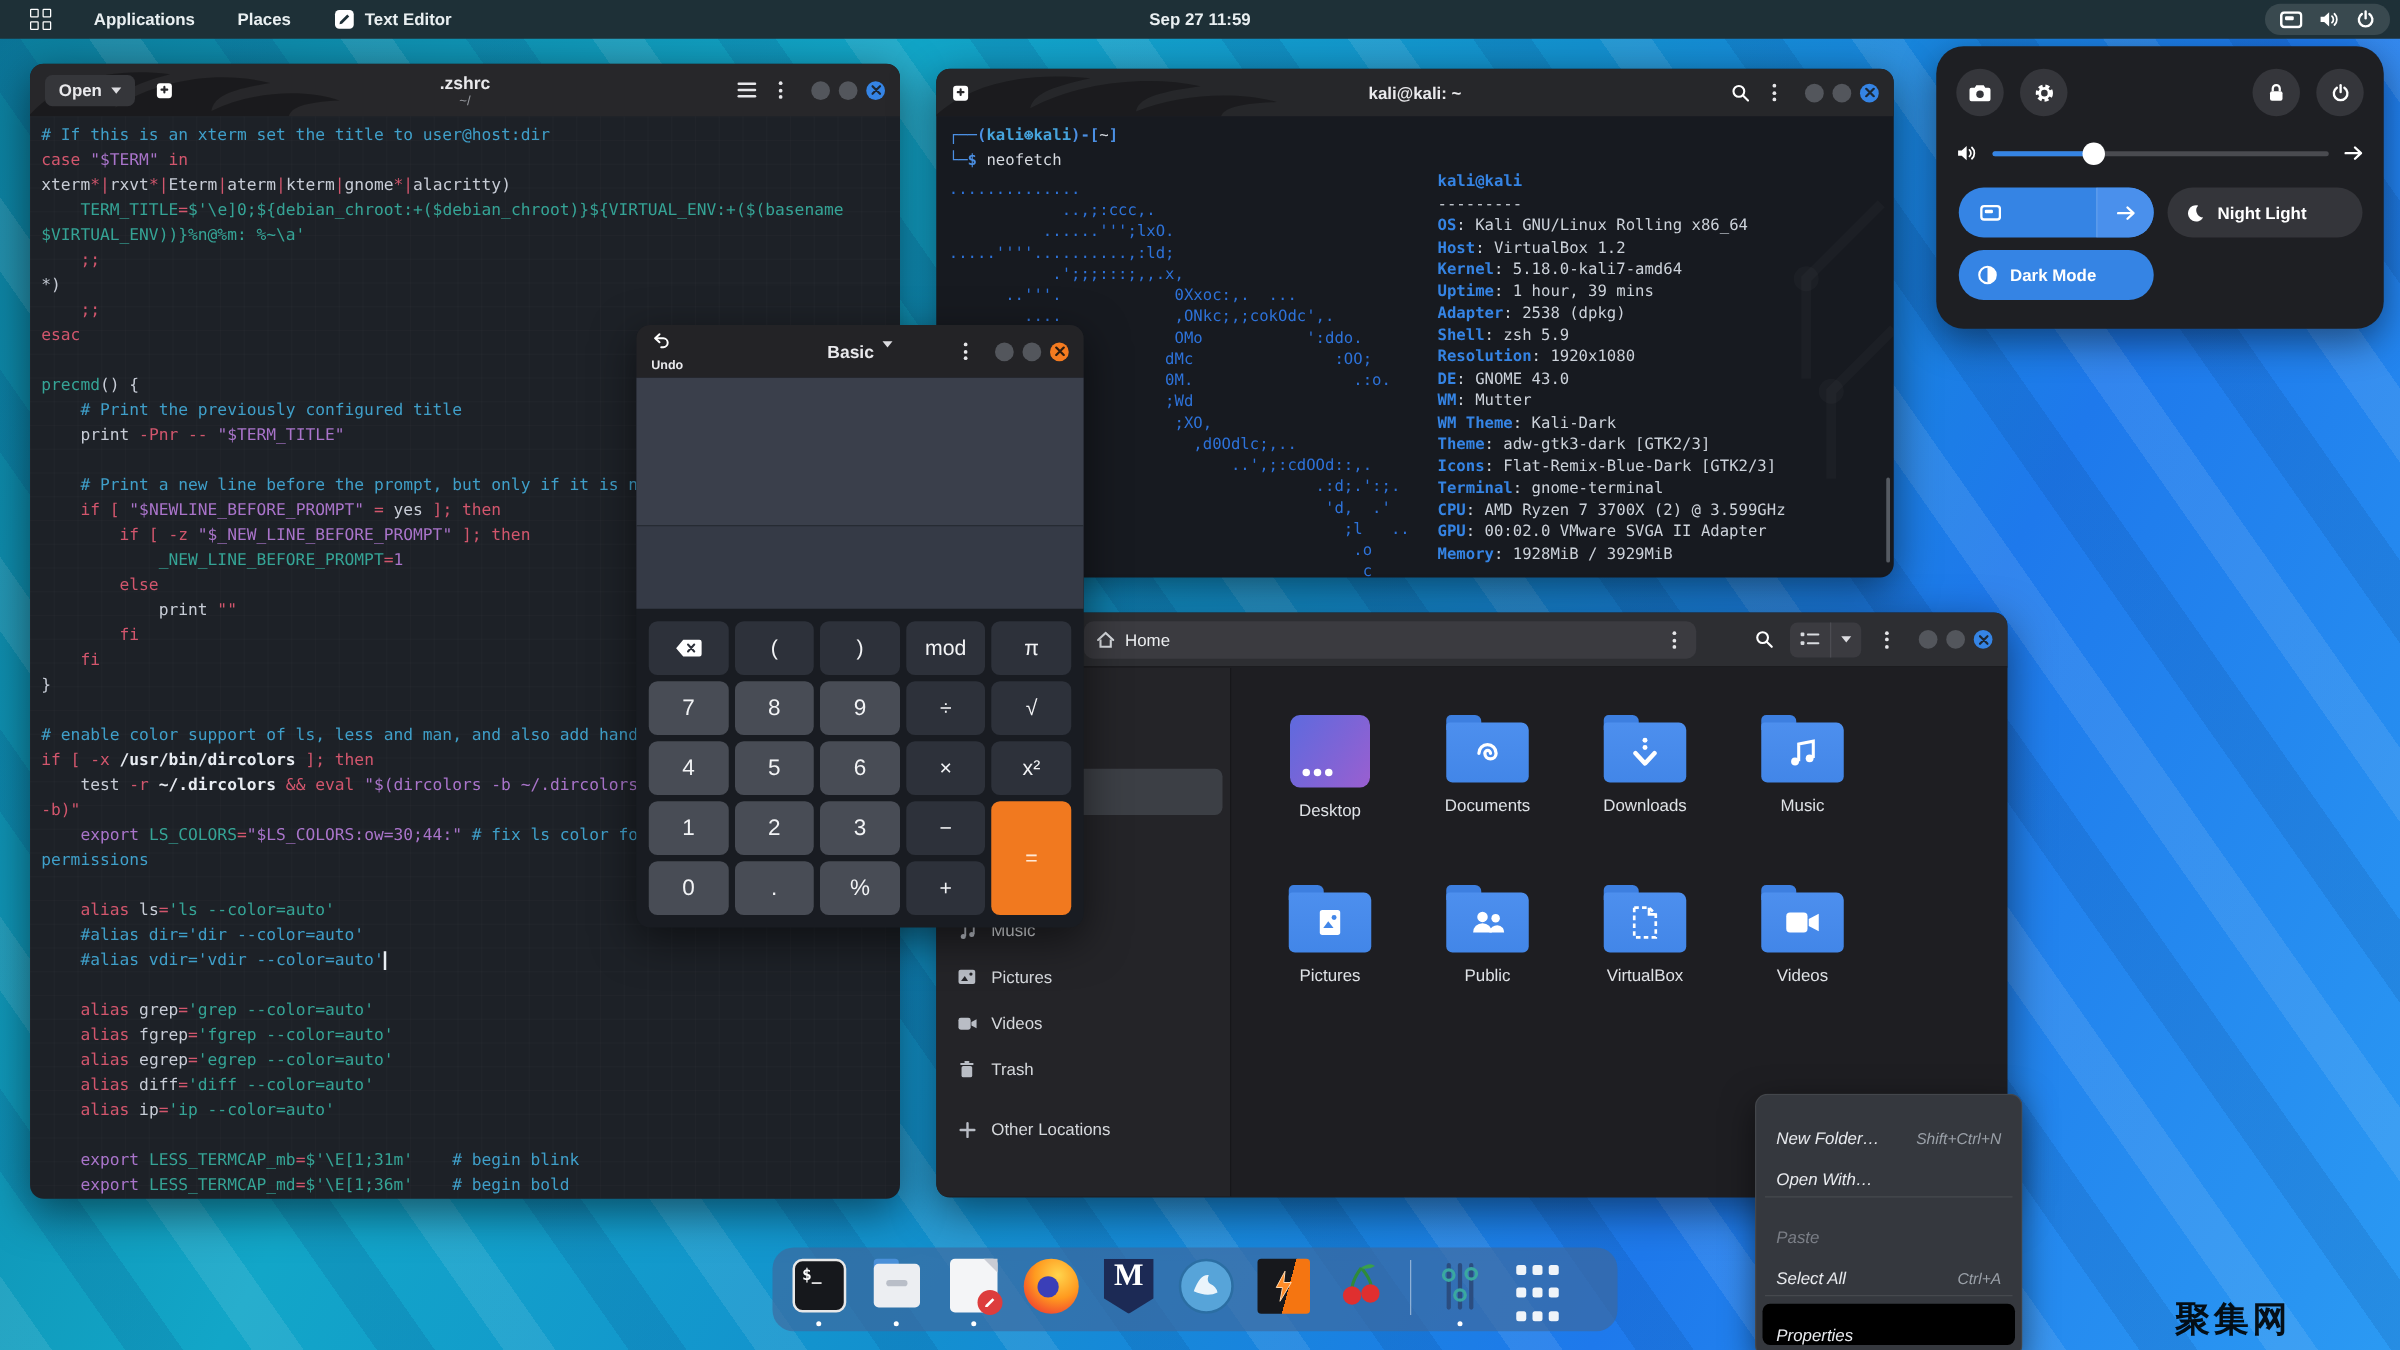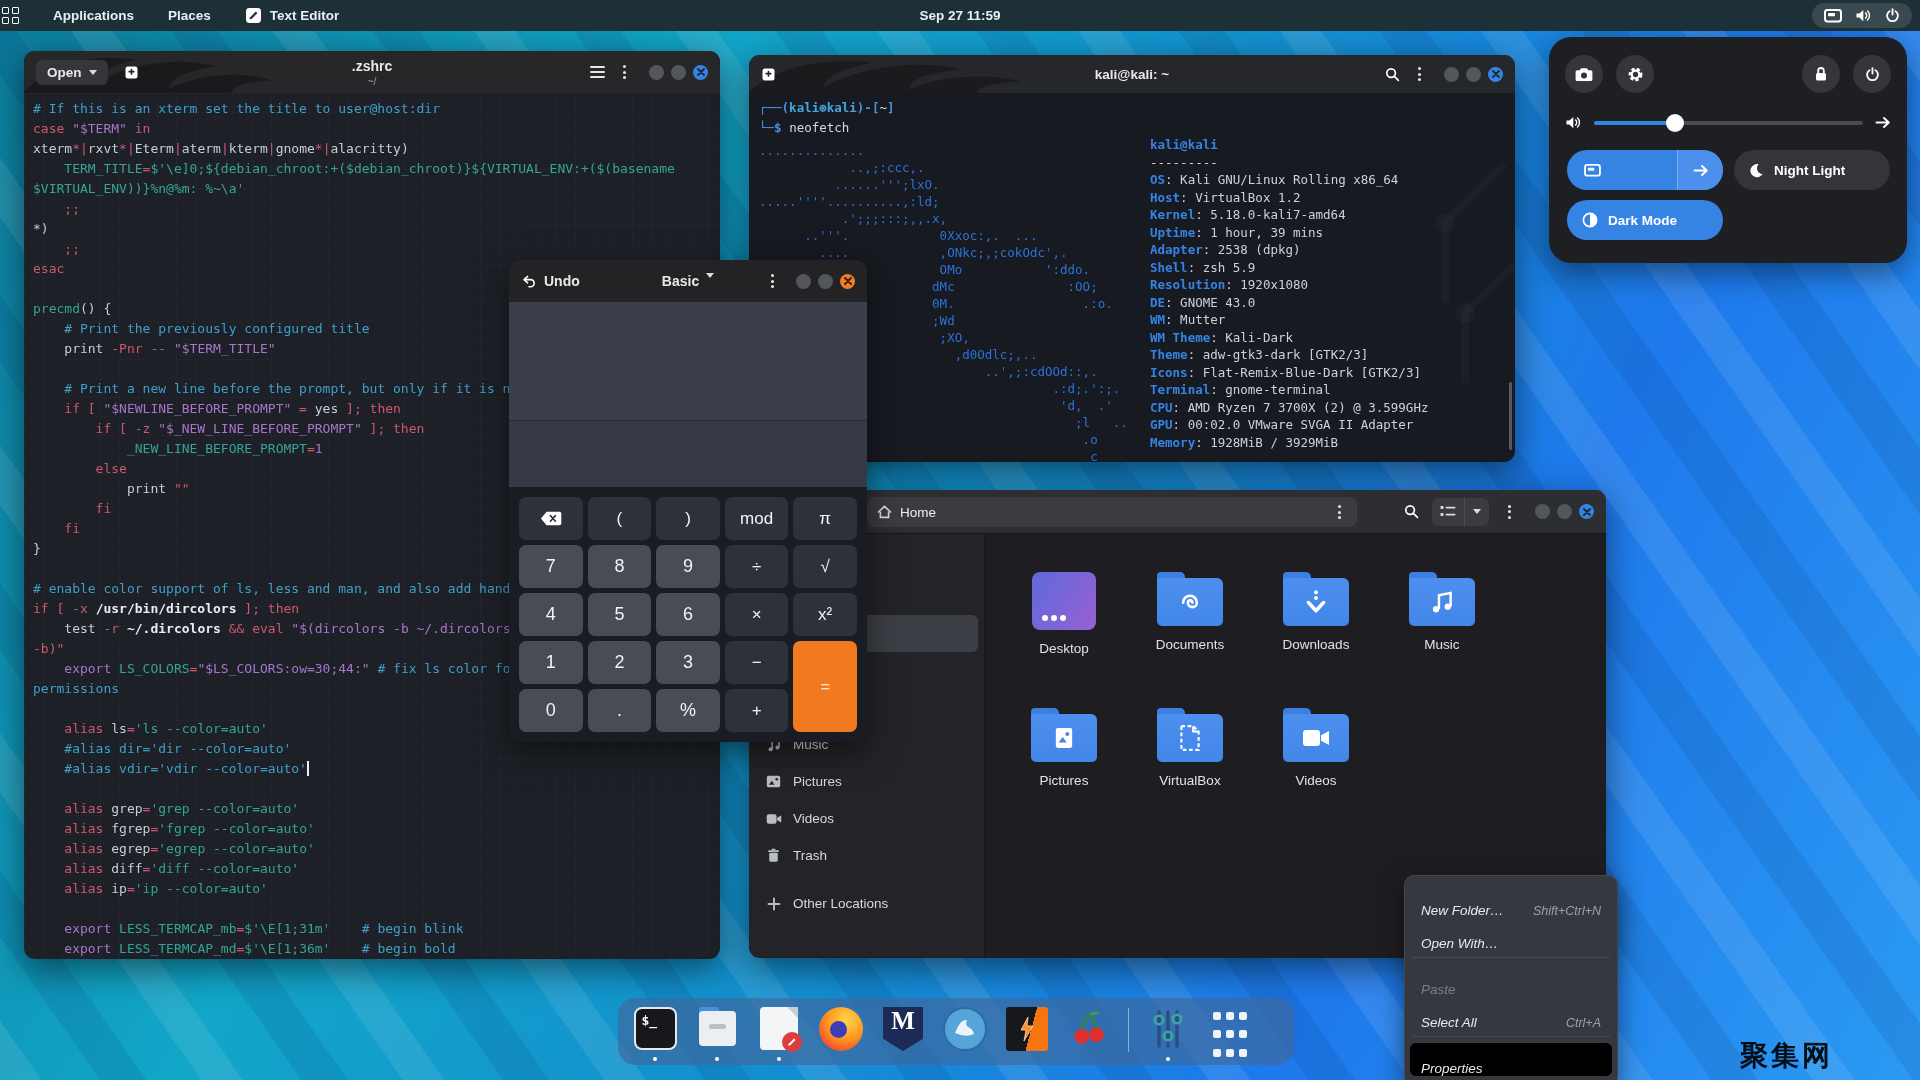--- a/index.html
+++ b/index.html
@@ -7,21 +7,21 @@
   #stage{position:relative;width:1920px;height:1080px;overflow:hidden;}
 
   
   #wallpaper{position:absolute;inset:0;
     background:
       repeating-linear-gradient(55deg, rgba(255,255,255,0.09) 0 34px, rgba(255,255,255,0) 34px 82px, rgba(2,48,110,0.12) 82px 120px, rgba(255,255,255,0) 120px 165px),
       linear-gradient(118deg,#0c7d9c 0%,#12a6c8 30%,#1390cf 52%,#1e79ec 74%,#2b9af3 100%);}
 
   
   #topbar{position:absolute;left:0;top:0;width:1920px;height:31px;background:#1e3037;display:flex;align-items:center;color:#e9eff1;font-size:13.5px;font-weight:700;z-index:40;}
-  .tb-left{display:flex;align-items:center;gap:34px;padding-left:2px;}
+  .tb-left{display:flex;align-items:center;gap:34px;padding-left:24px;}
   .tb-menuicon{display:grid;grid-template-columns:7px 7px;grid-gap:3px;}
   .tb-menuicon span{width:7px;height:7px;border:1.6px solid #fff;border-radius:1px;}
   .tb-app{display:flex;align-items:center;gap:8px;}
   .tb-clock{position:absolute;left:0;right:0;text-align:center;pointer-events:none;}
   .tb-tray{position:absolute;right:8px;top:3px;height:25px;background:rgba(255,255,255,0.12);border-radius:13px;display:flex;align-items:center;gap:13px;padding:0 12px;}
   .tb-tray .ticon{display:flex;align-items:center;}
 
   
   .window{position:absolute;border-radius:11px;box-shadow:0 10px 34px rgba(0,0,0,0.5);overflow:hidden;}
   .hdr{position:relative;display:flex;align-items:center;color:#e9e9ec;overflow:hidden;}
@@ -68,21 +68,21 @@
   #term-art{color:#2d72d9;font-family:inherit;font-size:12.5px;line-height:17px;margin-top:3px;}
   #term-info{position:absolute;left:401px;top:43px;white-space:nowrap;color:#ccd2da;}
   .info-title{color:#3584e4;font-weight:bold;}
   .info-row b{color:#3584e4;}
   .term-scroll{position:absolute;right:3px;bottom:12px;width:3px;height:68px;background:#565b62;border-radius:2px;}
   .term-decor{position:absolute;right:0;top:30px;opacity:.5;pointer-events:none;}
 
   
   #calc{left:509px;top:260px;width:358px;height:482px;background:#191c22;z-index:12;}
   #calc .hdr{height:42px;background:#232326;padding:0 12px;}
-  .undo-btn{display:flex;align-items:center;gap:7px;font-size:14px;font-weight:700;z-index:1;}
+  .undo-btn{display:flex;align-items:flex-start;gap:7px;font-size:10px;font-weight:700;z-index:1;flex-direction:column;}
   .mode-btn{position:absolute;left:0;right:0;display:flex;justify-content:center;pointer-events:none;}
   .mode-inner{display:flex;gap:7px;font-size:14px;font-weight:700;pointer-events:auto;}
   #calc .hdr .right{margin-left:auto;display:flex;align-items:center;gap:11px;z-index:1;}
   .calc-display{height:118px;background:#3a3f4b;}
   .calc-entry{height:67px;background:#353a46;border-top:1px solid #262b33;}
   .calc-pad{display:grid;grid-template-columns:repeat(5,1fr);grid-auto-rows:43px;gap:5px;padding:10px;}
   .calc-key{border-radius:7px;display:flex;align-items:center;justify-content:center;font-size:17px;color:#f2f3f5;font-family:"Liberation Sans",sans-serif;}
   .k-dark{background:#2d313a;}
   .k-light{background:#484c55;font-size:18px;}
   .k-accent{background:#f1791f;color:#ffe9d6;grid-column:5;grid-row:4/6;}
@@ -567,20 +567,36 @@
                 </span>
               </div>
             </div>
             <div class="flabel">Pictures</div>
           </div>
           <div class="fcell">
             <div class="folder">
               <div class="ftab"></div>
               <div class="fbody">
                 <span>
+                  <svg width="30" height="26" viewBox="0 0 30 26">
+                    <circle cx="11" cy="8.5" r="4.2" fill="#ffffff"></circle>
+                    <path d="M3.5 21 a7.5 7.5 0 0 1 15 0 Z" fill="#ffffff"></path>
+                    <circle cx="21.5" cy="9.5" r="3.4" fill="#ffffff"></circle>
+                    <path d="M16.5 21 a6.2 6.2 0 0 1 10.8 -3.6 q1 1.8 1 3.6 Z" fill="#ffffff"></path>
+                  </svg>
+                </span>
+              </div>
+            </div>
+            <div class="flabel">Public</div>
+          </div>
+          <div class="fcell">
+            <div class="folder">
+              <div class="ftab"></div>
+              <div class="fbody">
+                <span>
                   <svg width="26" height="28" viewBox="0 0 22 26">
                     <path d="M3 2 H14 L19 7 V24 H3 Z" fill="none" stroke="#ffffff" stroke-width="2" stroke-dasharray="3.4 2.4"></path>
                     <path d="M14 2 V7 H19" fill="none" stroke="#ffffff" stroke-width="2"></path>
                   </svg>
                 </span>
               </div>
             </div>
             <div class="flabel">VirtualBox</div>
           </div>
           <div class="fcell">

